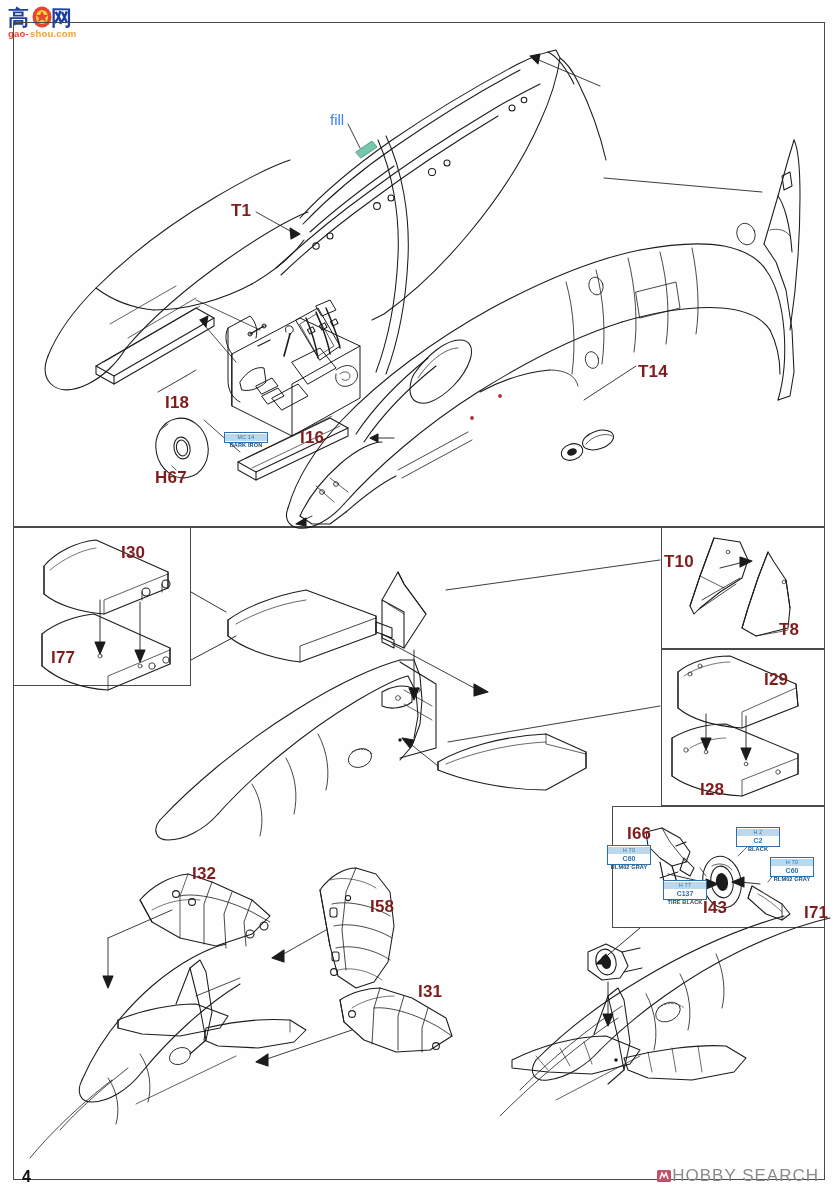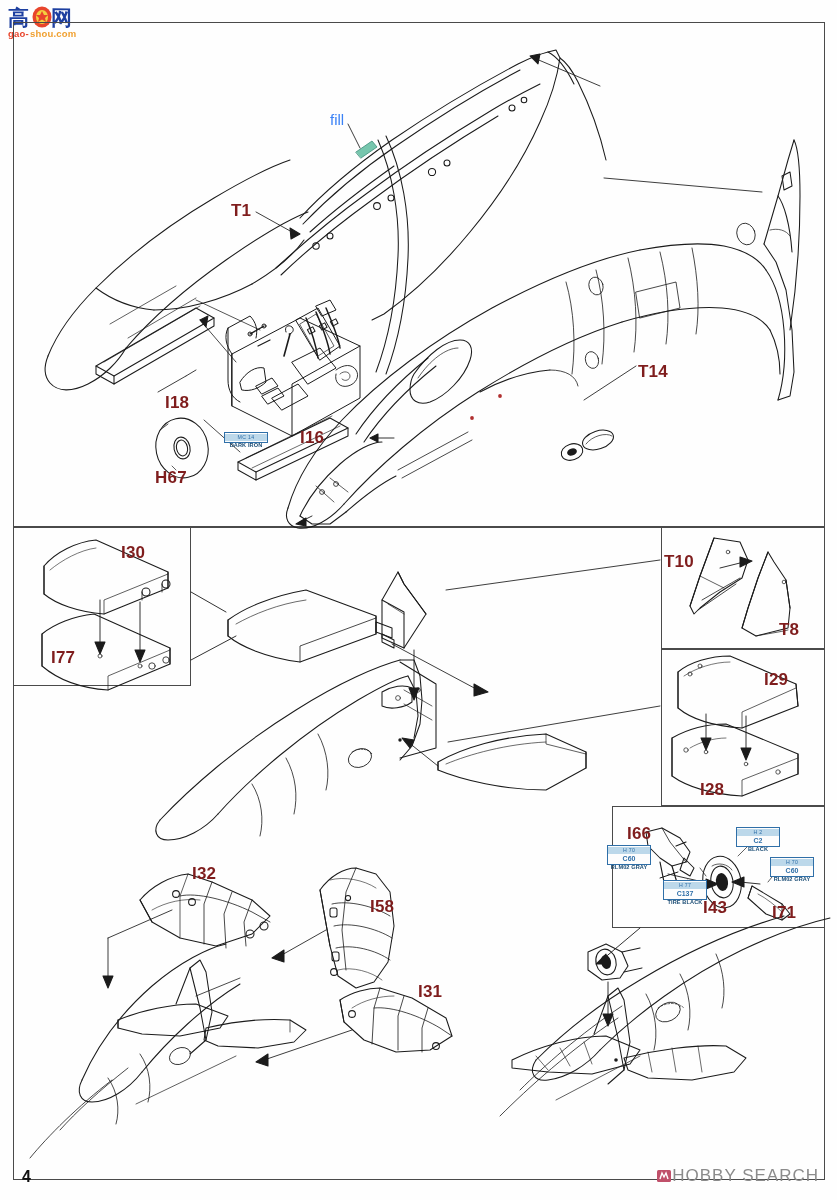--- a/index.html
+++ b/index.html
@@ -597,21 +597,21 @@
   <div class="plabel" style="left:51px;top:648px;">I77</div>
 
   <div class="plabel" style="left:664px;top:552px;">T10</div>
   <div class="plabel" style="left:779px;top:620px;">T8</div>
 
   <div class="plabel" style="left:756px;top:670px;margin-left:8px;">I29</div>
   <div class="plabel" style="left:700px;top:780px;">I28</div>
 
   <div class="plabel" style="left:627px;top:824px;">I66</div>
   <div class="plabel" style="left:703px;top:898px;">I43</div>
-  <div class="plabel" style="left:772px;top:903px;">I71</div>
+  <div class="plabel" style="left:804px;top:903px;">I71</div>
 
   <div class="plabel" style="left:192px;top:864px;">I32</div>
   <div class="plabel" style="left:370px;top:888px;margin-top:9px;">I58</div>
   <div class="plabel" style="left:418px;top:982px;">I31</div>
 
   <div class="callout" style="left:224px;top:432px;">
     <div class="cbox">
       <span class="crow1">MC 14</span>
     </div>
     <span class="cname">DARK IRON</span>

